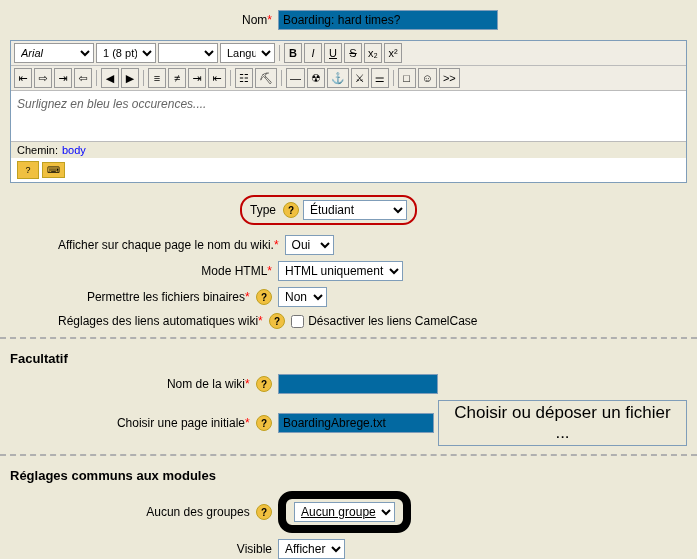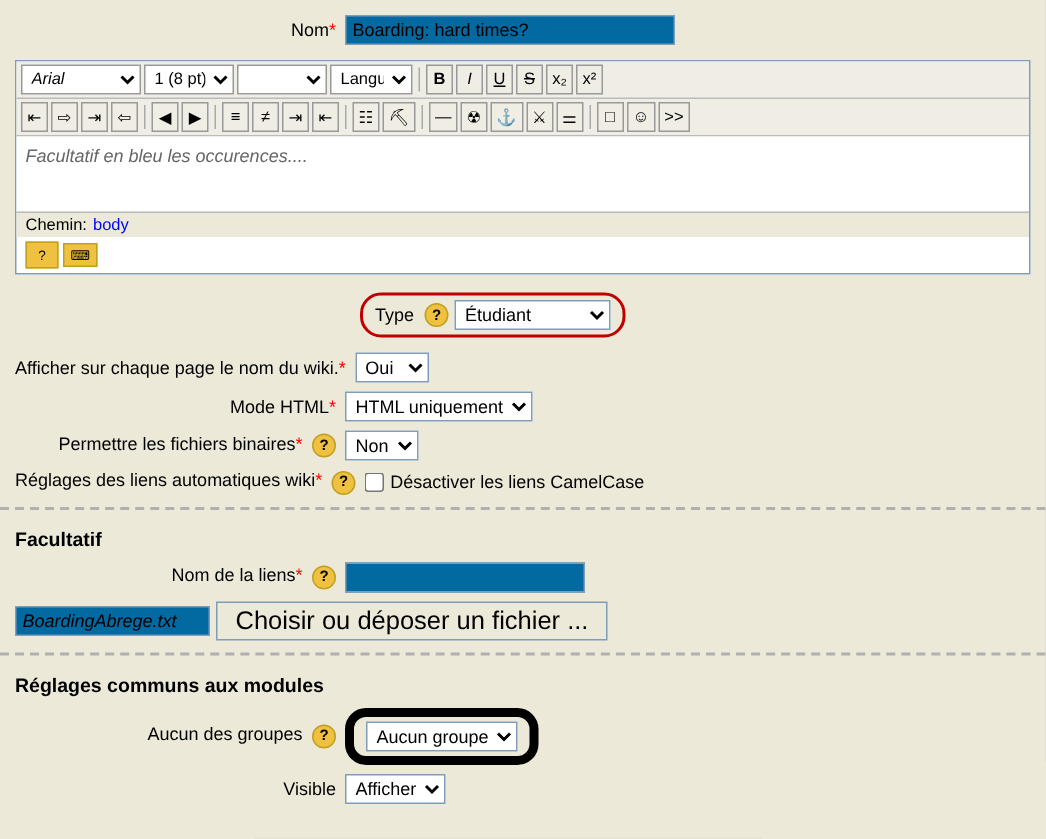--- a/index.html
+++ b/index.html
@@ -13,20 +13,21 @@
       width: 697px;
       min-height: 559px;
       background: #ece9d8;
       padding: 10px 0;
     }
     .form-row {
       display: flex;
       align-items: center;
       margin-bottom: 6px;
       padding: 0 10px;
+      margin-left: 48px;
     }
     .form-label {
       text-align: right;
       min-width: 220px;
       padding-right: 6px;
       font-size: 12px;
     }
     .required {
       color: red;
     }
@@ -183,26 +184,27 @@
     }
     .oval-highlight {
       border: 2px solid #c00000;
       border-radius: 14px;
       padding: 3px 8px;
       display: inline-flex;
       align-items: center;
       gap: 4px;
     }
     .oval-highlight-groups {
-      border: 6px solid #000000;
+      border: 8px solid #000000;
       border-radius: 14px;
       padding: 3px 8px;
       display: inline-flex;
       align-items: flex-end;
       gap: 4px;
+      text-decoration: underline;
     }
     
     .dotted-divider {
       border: none;
       border-top: 2px dashed #b0b0b0;
       margin: 8px 0;
     }
     
     .section-header {
       font-weight: bold;
@@ -288,21 +290,21 @@
           <button class="tb-btn">⚓</button>
           <button class="tb-btn">⚔</button>
           <button class="tb-btn">⚌</button>
           <div class="tb-sep"></div>
           <button class="tb-btn">□</button>
           <button class="tb-btn">☺</button>
           <button class="tb-btn">&gt;&gt;</button>
         </div>
 
         <div class="editor-content">
-          <span>Facultatif en bleu les occurences....</span>
+          <span>Surlignez en bleu les occurences....</span>
         </div>
 
         <div class="chemin-bar">
           <span>Chemin:</span>
           <span class="chemin-body">body</span>
         </div>
 
         <div class="bottom-icons-row">
           <button class="icon-btn">?</button>
           <button class="keyboard-btn">⌨</button>
@@ -364,28 +366,32 @@
     <input type="checkbox" class="checkbox-input" style="">
     <span>Désactiver les liens CamelCase</span>
   </div>
 
   <hr class="dotted-divider">
 
   <div class="section-header">Facultatif</div>
 
   <div class="form-row">
     <div class="form-label">
-      <span>Nom de la liens</span><span class="required">*</span>
+      <span>Nom de la wiki</span><span class="required">*</span>
       <span class="help-icon">?</span>
     </div>
     <input type="text" style="width: 160px;" value="">
   </div>
 
   <div class="form-row">
-    <input type="text" style="width: 130px; font-style: italic;" value="BoardingAbrege.txt">
+    <div class="form-label">
+      <span>Choisir une page initiale</span><span class="required">*</span>
+      <span class="help-icon">?</span>
+    </div>
+    <input type="text" style="width: 156px;" value="BoardingAbrege.txt">
     <button class="file-btn" style="margin-left:4px;">Choisir ou déposer un fichier ...</button>
   </div>
 
   <hr class="dotted-divider">
 
   <div class="section-header">Réglages communs aux modules</div>
 
   <div class="form-row">
     <div class="form-label">
       <span>Aucun des groupes</span>

